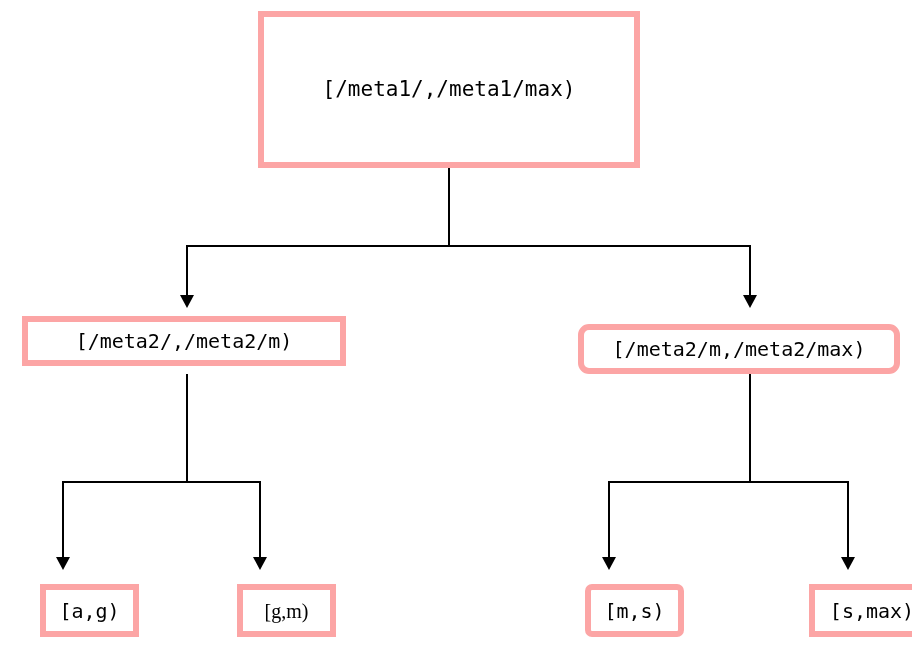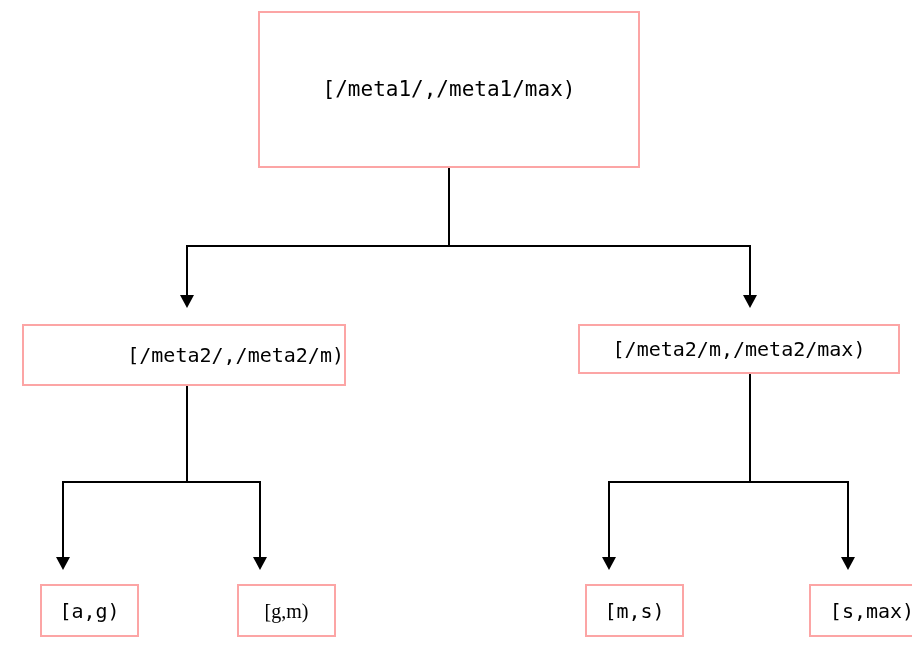--- a/index.html
+++ b/index.html
@@ -11,21 +11,21 @@
     position: relative;
     width: 912px;
     height: 652px;
     background: #ffffff;
     overflow: hidden;
     font-family: "DejaVu Sans Mono", "Liberation Mono", monospace;
   }
   .node {
     position: absolute;
     box-sizing: border-box;
-    border: 2px solid #fca5a5;
+    border: 6px solid #fca5a5;
     background: #ffffff;
     display: flex;
     align-items: center;
     justify-content: center;
     color: #000000;
     white-space: pre;
   }
   .node-label {
     display: block;
     line-height: 1;
@@ -34,43 +34,43 @@
   #node-root {
     left: 258px;
     top: 11px;
     width: 382px;
     height: 157px;
   }
   #node-root .node-label { font-size: 21px; }
   
   #node-meta2-low {
     left: 22px;
-    top: 324px;
+    top: 316px;
     width: 324px;
-    height: 62px;
-    justify-content: flex-end;
+    height: 50px;
   }
   #node-meta2-high {
     left: 578px;
     top: 324px;
     width: 322px;
     height: 50px;
+    border-radius: 11px;
   }
   #node-meta2-low .node-label,
   #node-meta2-high .node-label { font-size: 20px; }
   
   .leaf {
     top: 584px;
     height: 53px;
     margin-left: 32px;
   }
   .leaf .node-label { font-size: 20px; }
   #node-leaf-ag   { left: 8px;   width: 99px; }
   #node-leaf-gm   { left: 205px; width: 99px; font-family: Liberation Serif, serif; }
-  #node-leaf-ms   { left: 553px; width: 99px; }
+  #node-leaf-ms   { left: 553px; width: 99px; border-radius: 7px; }
   #node-leaf-smax { left: 777px; width: 126px; }
 
   
   .vline {
     position: absolute;
     width: 2px;
     background: #000000;
   }
   .hline {
     position: absolute;

